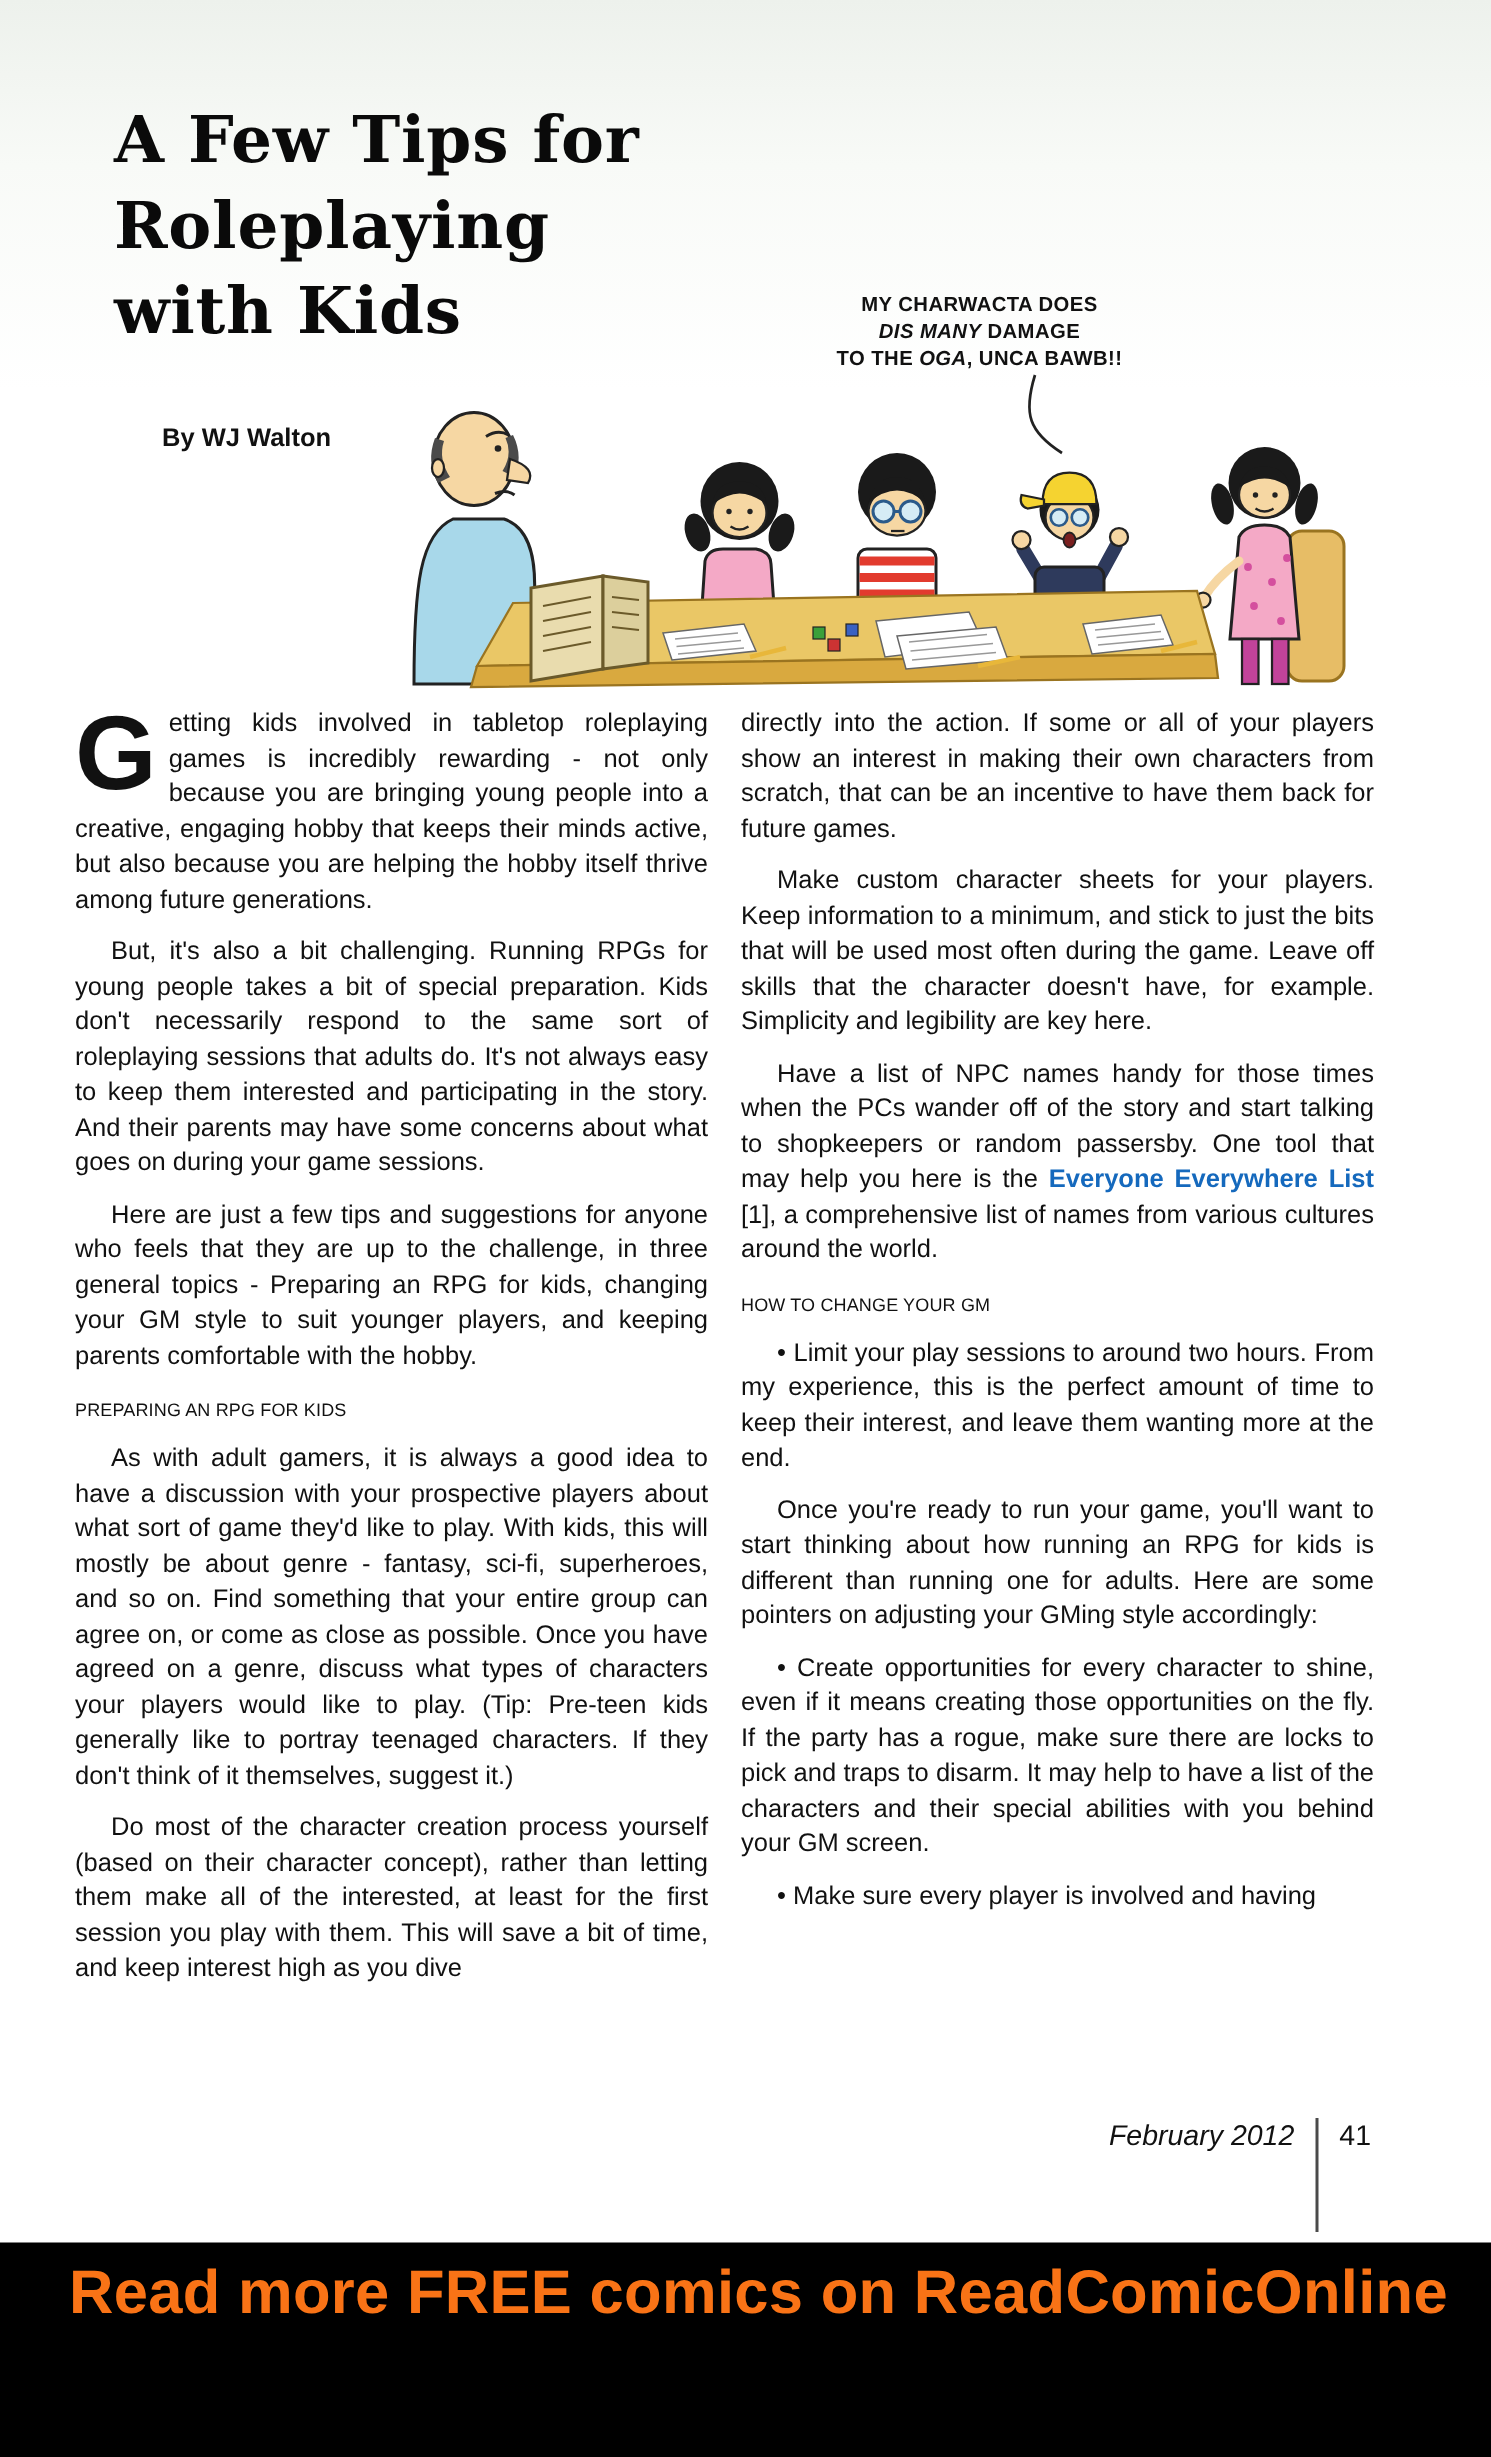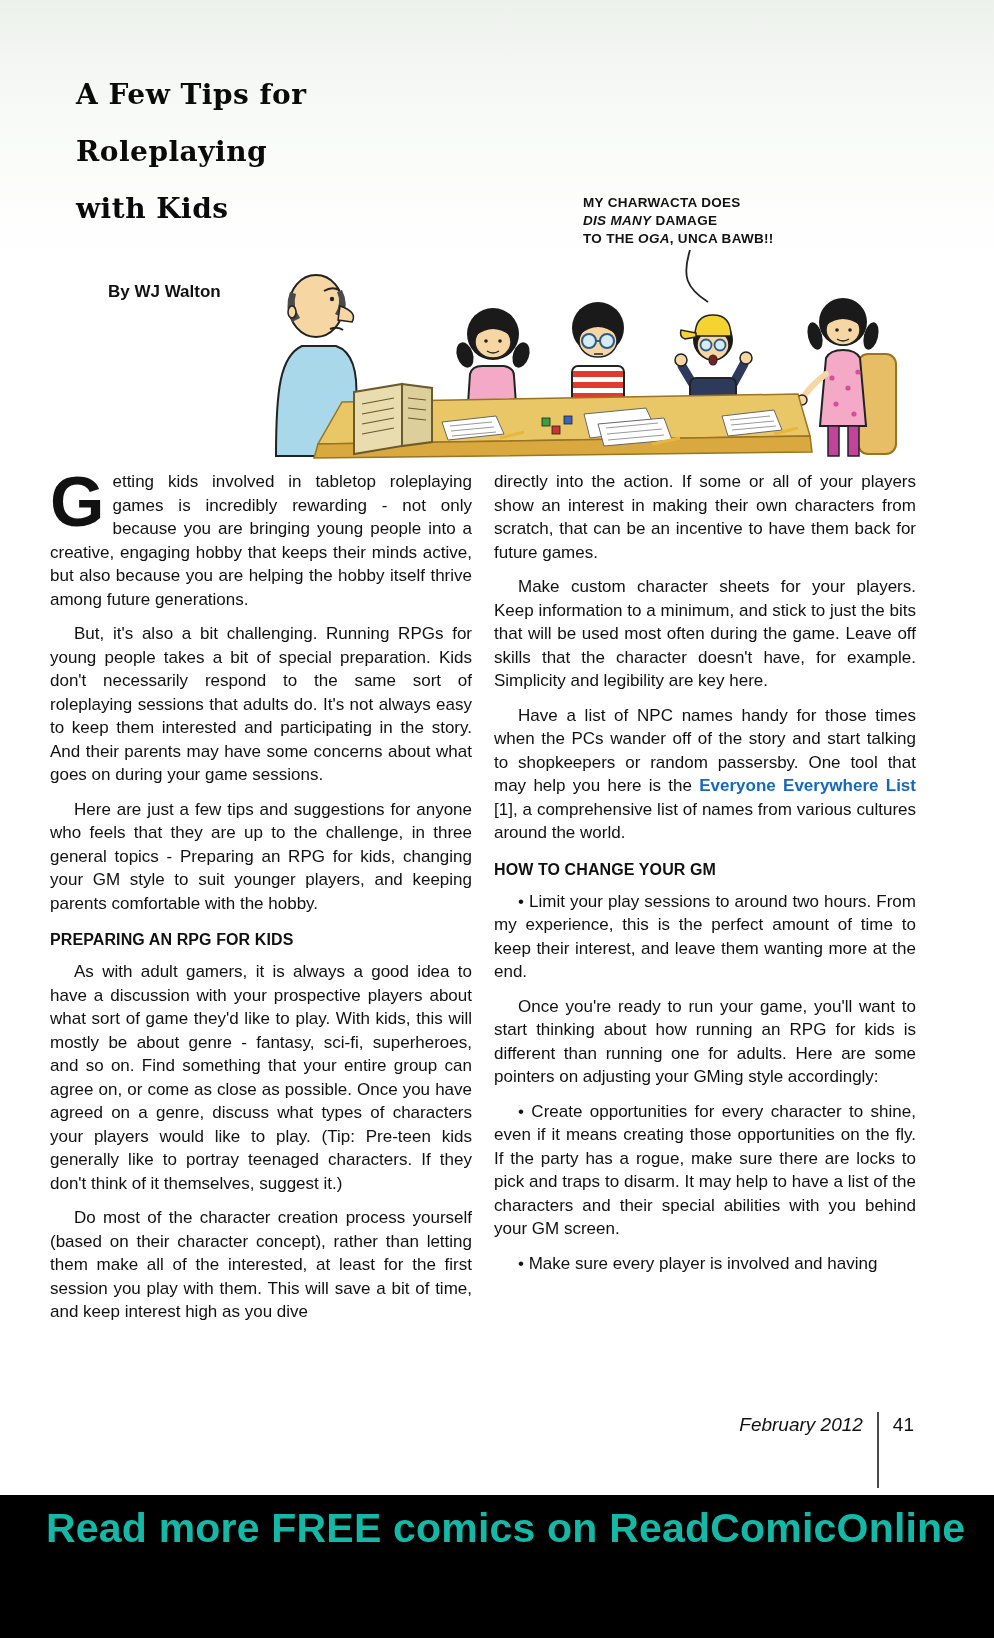--- a/index.html
+++ b/index.html
@@ -14,42 +14,43 @@
     color: #111;
     background: linear-gradient(180deg, #edf1ec 0px, #f8faf7 110px, #ffffff 260px);
   }
 
   
   .title {
     position: absolute;
     left: 76px; top: 66px;
     font-family: "DejaVu Serif", serif;
     font-weight: 700;
-    font-size: 28px;
+    font-size: 43px;
     line-height: 57px;
     color: #0a0a0a;
     letter-spacing: 0.5px;
   }
   .byline {
     position: absolute;
     left: 108px; top: 282px;
     font-size: 17px;
     font-weight: 700;
   }
 
   
   .cartoon {
     position: absolute;
     left: 254px; top: 188px;
     width: 652px; height: 276px;
   }
   .speech {
     position: absolute;
-    left: 583px; top: 194px;
+    left: 524px; top: 194px;
     width: 258px;
+    text-align: center;
     font-size: 13.5px;
     font-weight: 700;
     line-height: 1.35;
     letter-spacing: 0.3px;
     color: #111;
   }
   .speech .shout { font-style: italic; font-weight: 700; margin-top: 21px; }
 
   
   .columns {
@@ -62,22 +63,22 @@
   .col { flex: 1 1 0; }
   .col p {
     font-size: 17px;
     line-height: 23.5px;
     text-align: justify;
     margin-bottom: 11px;
     text-indent: 24px;
   }
   .col p.first, .col p.cont { text-indent: 0; }
   .col h3 {
-    font-size: 16px;
-    font-weight: 700;
+    font-size: 12px;
+    font-weight: 400;
     margin: 14px 0 9px 0;
     line-height: 22px;
     letter-spacing: 0.1px;
   }
   .dropcap {
     float: left;
     font-size: 70px;
     line-height: 56px;
     font-weight: 700;
     padding: 4px 8px 0 0;
@@ -107,21 +108,21 @@
   
   .banner {
     position: absolute;
     left: 0; bottom: 0;
     width: 994px; height: 143px;
     background: #000000;
   }
   .banner .banner-text {
     display: block;
     padding: 10px 0 0 46px;
-    color: #14b8a6;
+    color: #f97316;
     font-weight: 700;
     font-size: 41px;
     letter-spacing: 0.2px;
     font-family: "Liberation Sans", sans-serif;
     white-space: nowrap;
   }
 </style>
 </head>
 <body>
 

